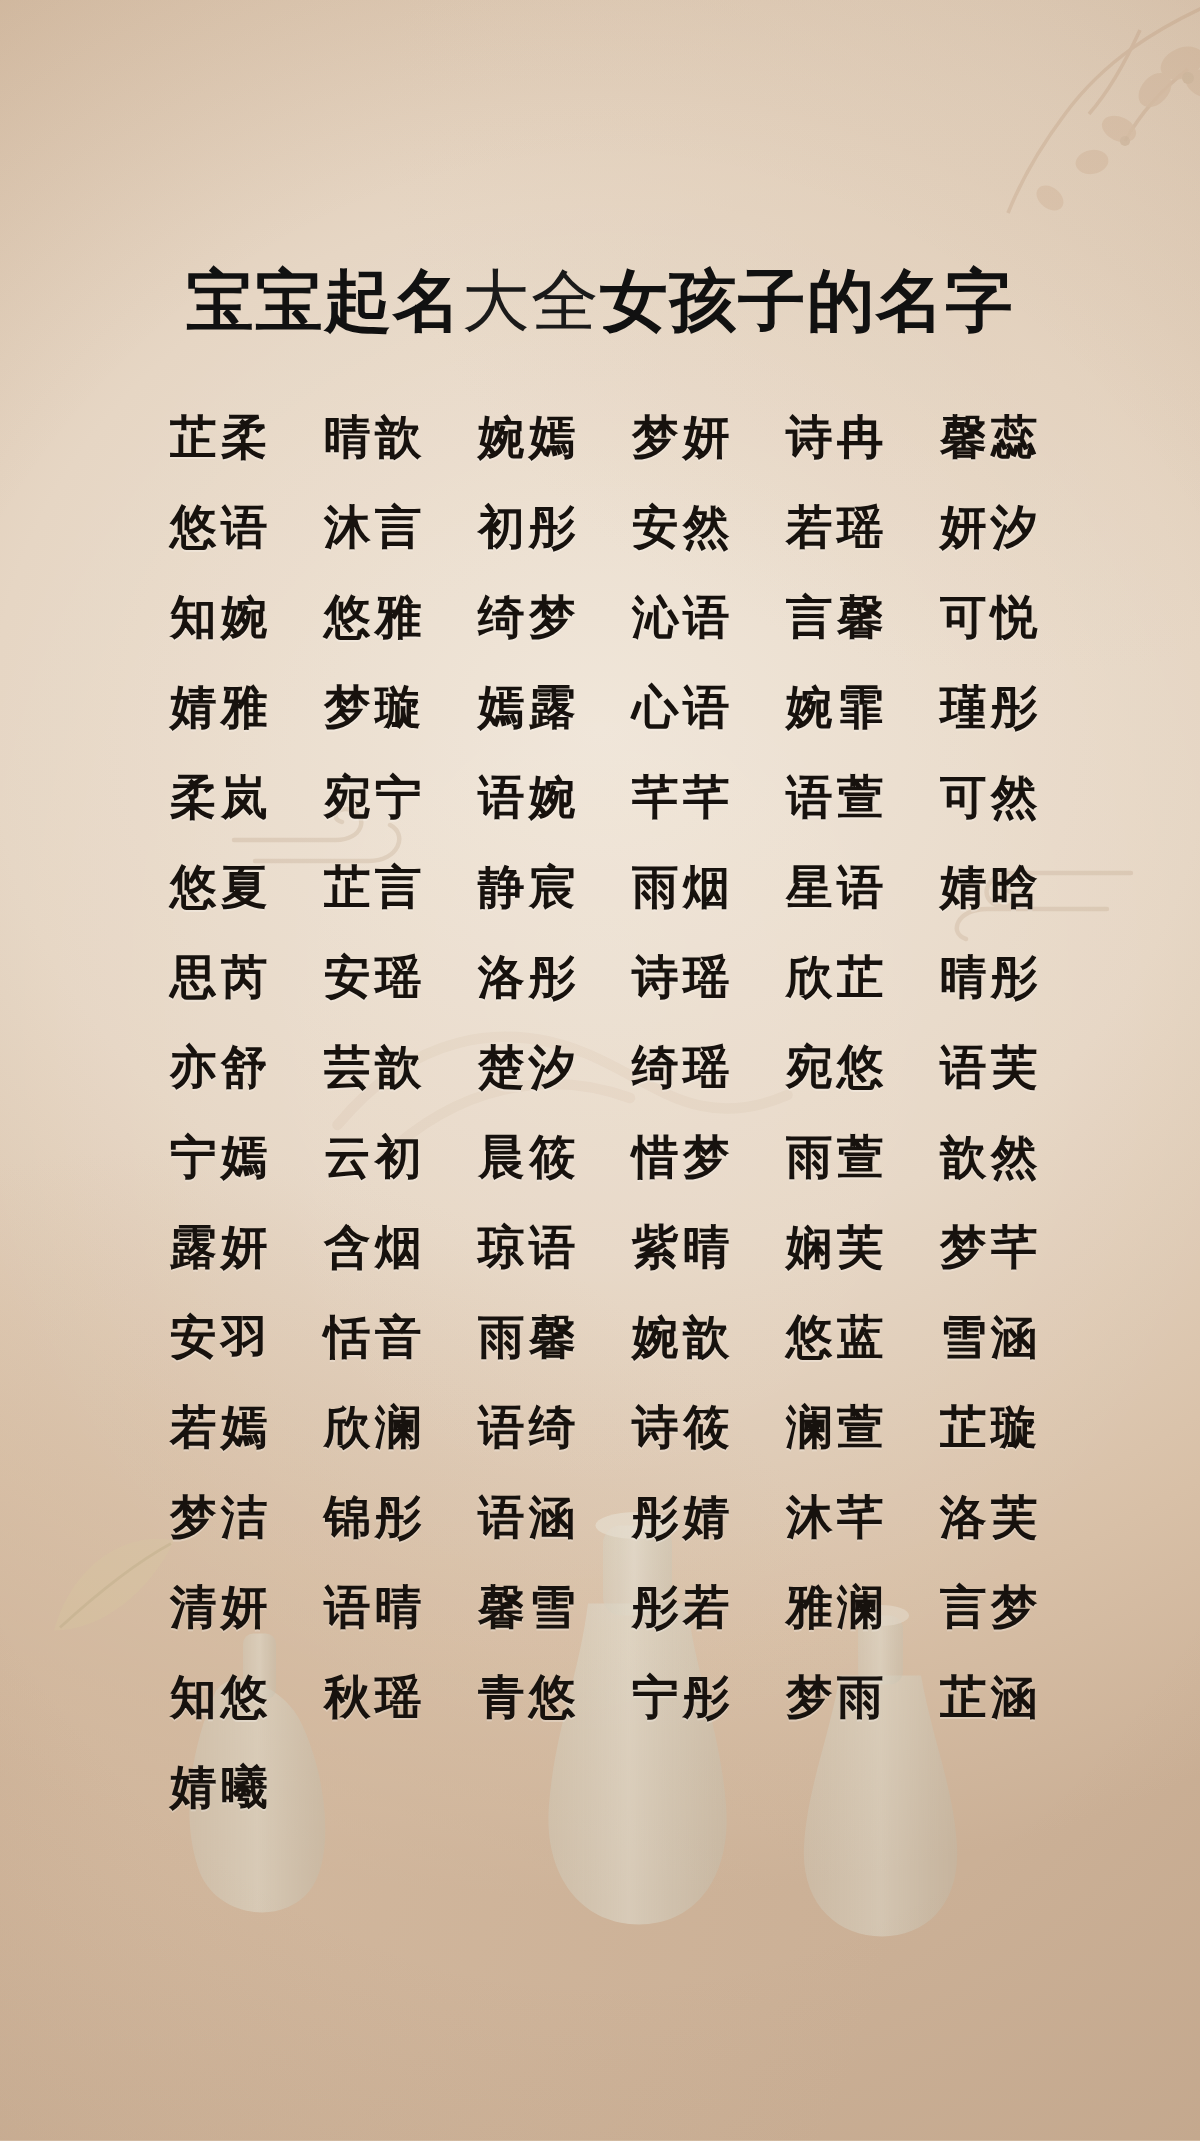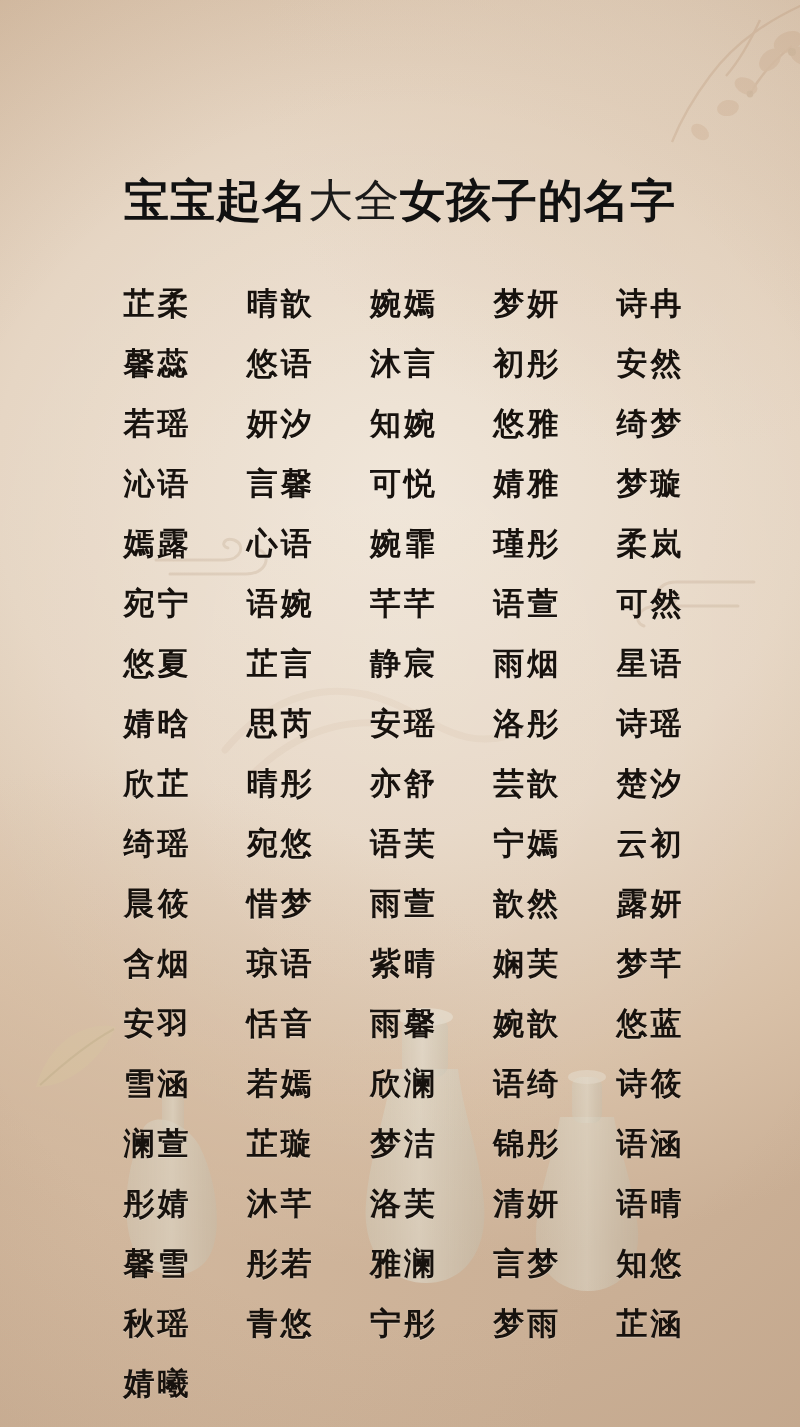--- a/index.html
+++ b/index.html
@@ -120,26 +120,26 @@
     font-weight: 700;
   }
   .title .t-light {
     font-weight: 400;
     color: #1a1a1a;
   }
 
   
   .grid {
     position: absolute;
-    top: 284px;
+    top: 273px;
     left: 96px;
     width: 616px;
     z-index: 5;
     display: grid;
-    grid-template-columns: repeat(5, 1fr);
+    grid-template-columns: repeat(6, 1fr);
     row-gap: 22px;
     column-gap: 0;
   }
   .cell {
     text-align: center;
     font-family: "DejaVu Serif", "Liberation Serif", serif;
     font-weight: 700;
     font-size: 31px;
     line-height: 38px;
     color: #17120e;

